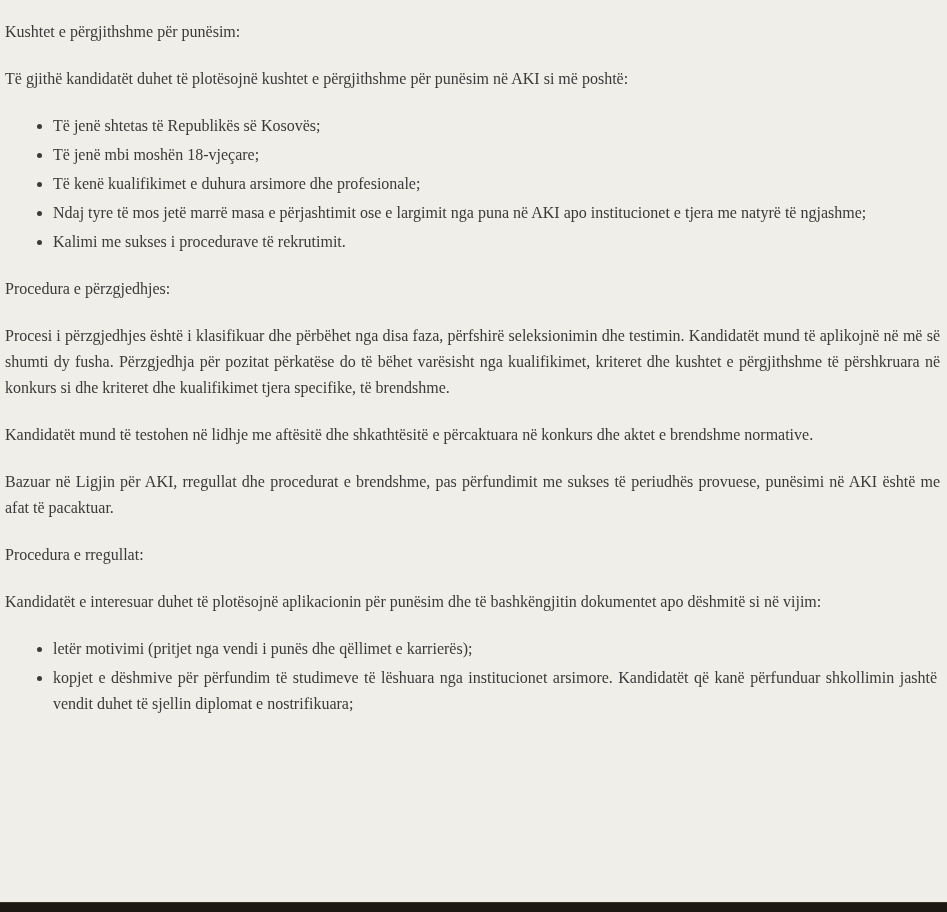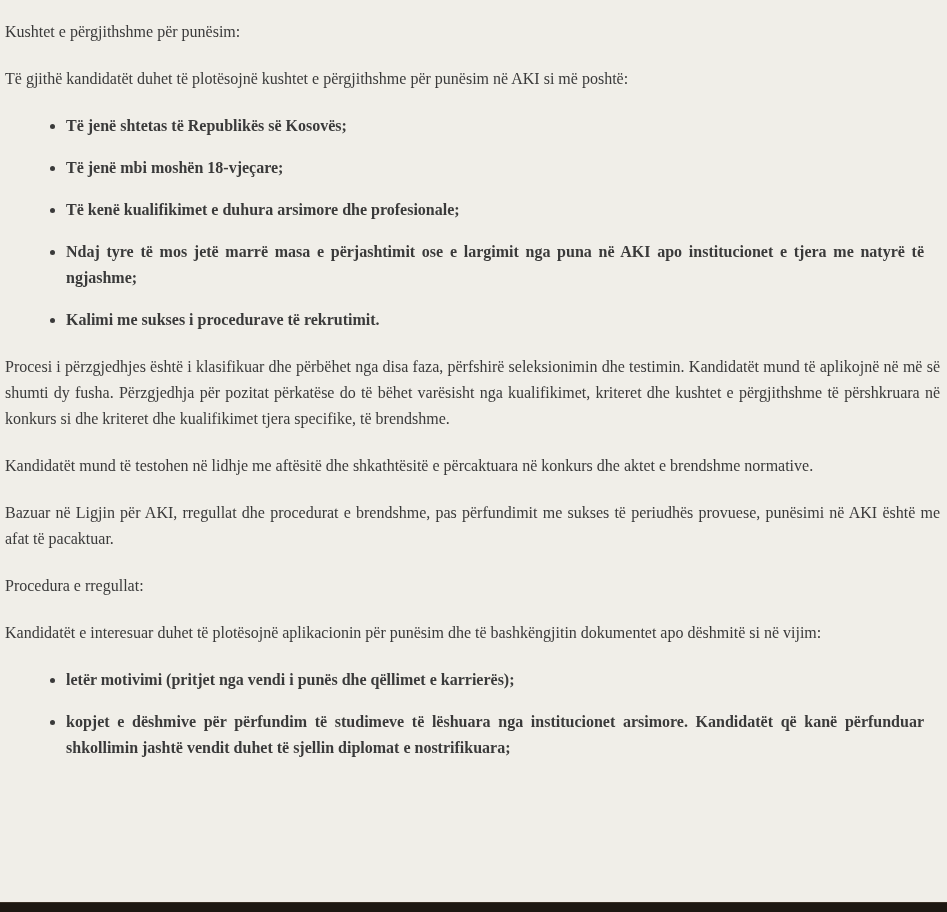--- a/index.html
+++ b/index.html
@@ -23,24 +23,23 @@
   .doc p {
     margin: 21px 0;
     text-align: justify;
   }
   .doc ul {
     margin: 21px 0;
     padding-left: 45px;
     list-style: disc outside;
   }
   .doc li {
-    margin: 16px;
+    margin: 3px;
     padding: 0;
     text-align: justify;
-    font-weight: bold;
   }
   .doc > :first-child {
     margin-top: 14px;
   }
   .bottom-bar {
     position: absolute;
     left: 0;
     bottom: 0;
     width: 100%;
     height: 10px;
@@ -55,20 +54,21 @@
 <div class="doc">
   <p>Kushtet e përgjithshme për punësim:</p>
   <p>Të gjithë kandidatët duhet të plotësojnë kushtet e përgjithshme për punësim në AKI si më poshtë:</p>
   <ul>
     <li>Të jenë shtetas të Republikës së Kosovës;</li>
     <li>Të jenë mbi moshën 18-vjeçare;</li>
     <li>Të kenë kualifikimet e duhura arsimore dhe profesionale;</li>
     <li>Ndaj tyre të mos jetë marrë masa e përjashtimit ose e largimit nga puna në AKI apo institucionet e tjera me natyrë të ngjashme;</li>
     <li>Kalimi me sukses i procedurave të rekrutimit.</li>
   </ul>
+  <p>Procedura e përzgjedhjes:</p>
   <p>Procesi i përzgjedhjes është i klasifikuar dhe përbëhet nga disa faza, përfshirë seleksionimin dhe testimin. Kandidatët mund të aplikojnë në më së shumti dy fusha. Përzgjedhja për pozitat përkatëse do të bëhet varësisht nga kualifikimet, kriteret dhe kushtet e përgjithshme të përshkruara në konkurs si dhe kriteret dhe kualifikimet tjera specifike, të brendshme.</p>
   <p>Kandidatët mund të testohen në lidhje me aftësitë dhe shkathtësitë e përcaktuara në konkurs dhe aktet e brendshme normative.</p>
   <p>Bazuar në Ligjin për AKI, rregullat dhe procedurat e brendshme, pas përfundimit me sukses të periudhës provuese, punësimi në AKI është me afat të pacaktuar.</p>
   <p>Procedura e rregullat:</p>
   <p>Kandidatët e interesuar duhet të plotësojnë aplikacionin për punësim dhe të bashkëngjitin dokumentet apo dëshmitë si në vijim:</p>
   <ul>
     <li>letër motivimi (pritjet nga vendi i punës dhe qëllimet e karrierës);</li>
     <li>kopjet e dëshmive për përfundim të studimeve të lëshuara nga institucionet arsimore. Kandidatët që kanë përfunduar shkollimin jashtë vendit duhet të sjellin diplomat e nostrifikuara;</li>
   </ul>
 </div>

